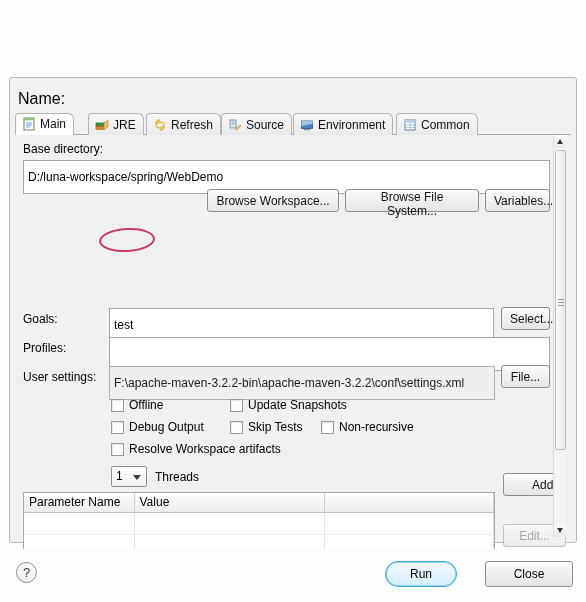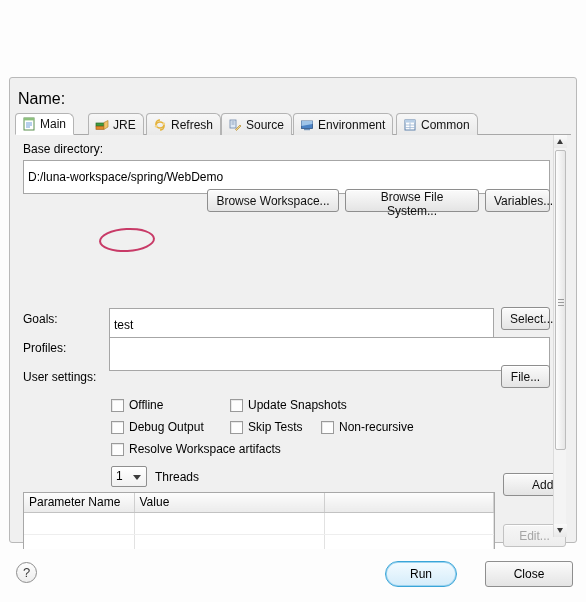--- a/index.html
+++ b/index.html
@@ -290,20 +290,21 @@
       <button class="btn" style="left:470px; top:54px; width:65px;">Variables...</button>
 
       <span class="lbl" style="left:8px; top:177px;">Goals:</span>
       <input class="txt" style="left: 94px; top: 173px; width: 385px;" type="text" value="test">
       <button class="btn" style="left:486px; top:172px; width:49px;">Select...</button>
 
       <span class="lbl" style="left:8px; top:206px;">Profiles:</span>
       <input class="txt" style="left: 94px; top: 202px; width: 441px;" type="text" value="">
 
       <span class="lbl" style="left:8px; top:235px;">User settings:</span>
+      <input class="txt ro" style="left: 94px; top: 231px; width: 386px;" type="text" readonly="" value="F:\apache-maven-3.2.2-bin\apache-maven-3.2.2\conf\settings.xml">
       <button class="btn" style="left:486px; top:230px; width:49px;">File...</button>
 
       <label class="cbrow" style="left:96px; top:263px;">
         <span class="cbox"></span>
         <span>Offline</span>
       </label>
       <label class="cbrow" style="left:215px; top:263px;">
         <span class="cbox"></span>
         <span>Update Snapshots</span>
       </label>

